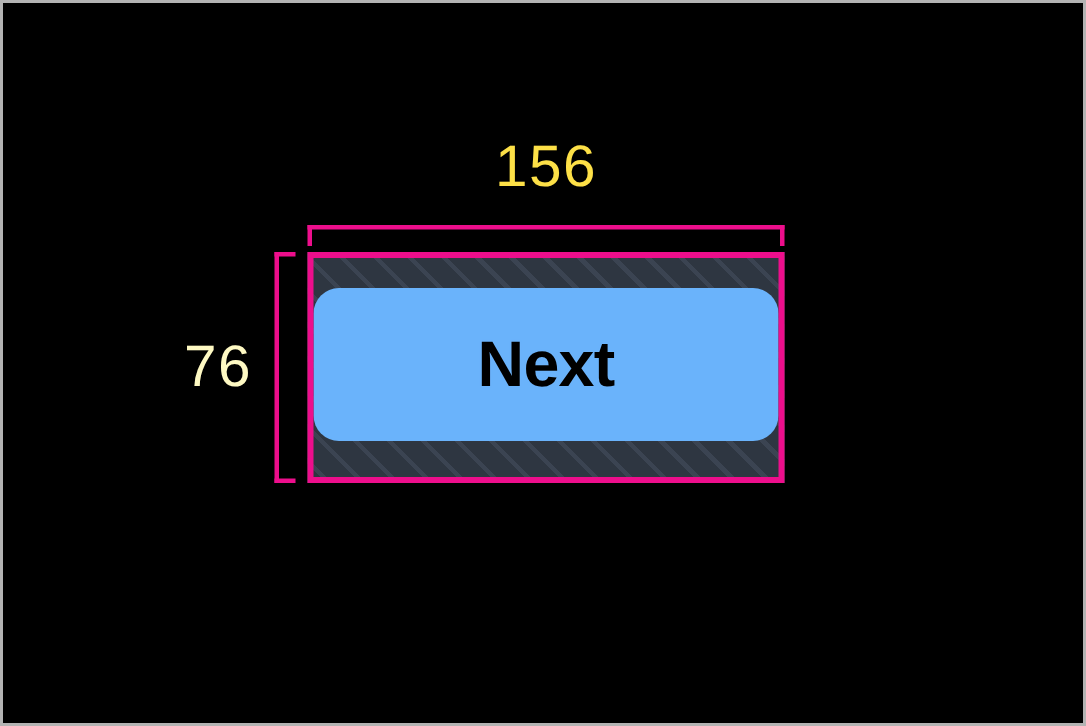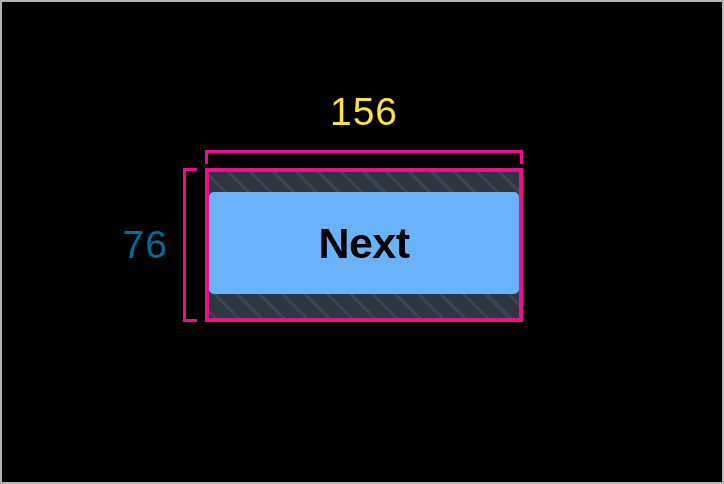--- a/index.html
+++ b/index.html
@@ -71,21 +71,21 @@
 
   
   #button-face {
     position: absolute;
     left: 4px;
     top: 24px;
     width: 310px;
     height: 102px;
     box-sizing: border-box;
     background: #6ab3fb;
-    border-radius: 5px;
+    border-radius: 17px;
     display: flex;
     align-items: center;
     justify-content: center;
     z-index: 3;
   }
   #button-label {
     color: #000000;
     font-family: "Liberation Sans", sans-serif;
     font-size: 43px;
     font-weight: bold;
@@ -136,21 +136,21 @@
     border-bottom: 3px solid #ed0e8c;
     border-right: none;
     z-index: 5;
   }
   #height-label {
     position: absolute;
     left: 96px;
     top: 221px;
     width: 70px;
     text-align: right;
-    color: #0369a1;
+    color: #fef9c3;
     font-family: "Liberation Sans", sans-serif;
     font-size: 39px;
     font-weight: normal;
     line-height: 44px;
     letter-spacing: 1px;
     z-index: 5;
   }
 </style>
 </head>
 <body>

